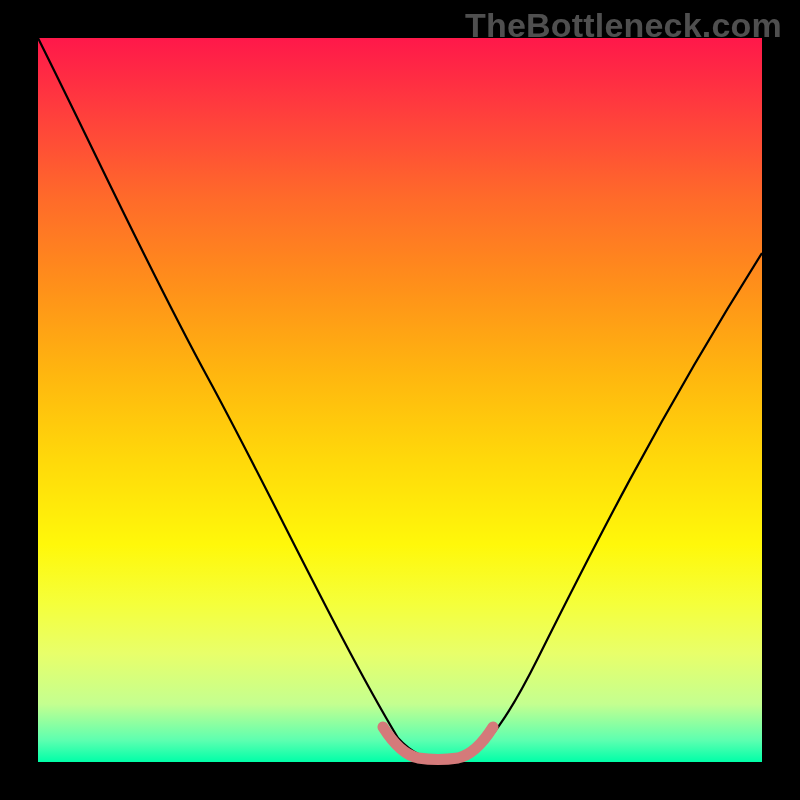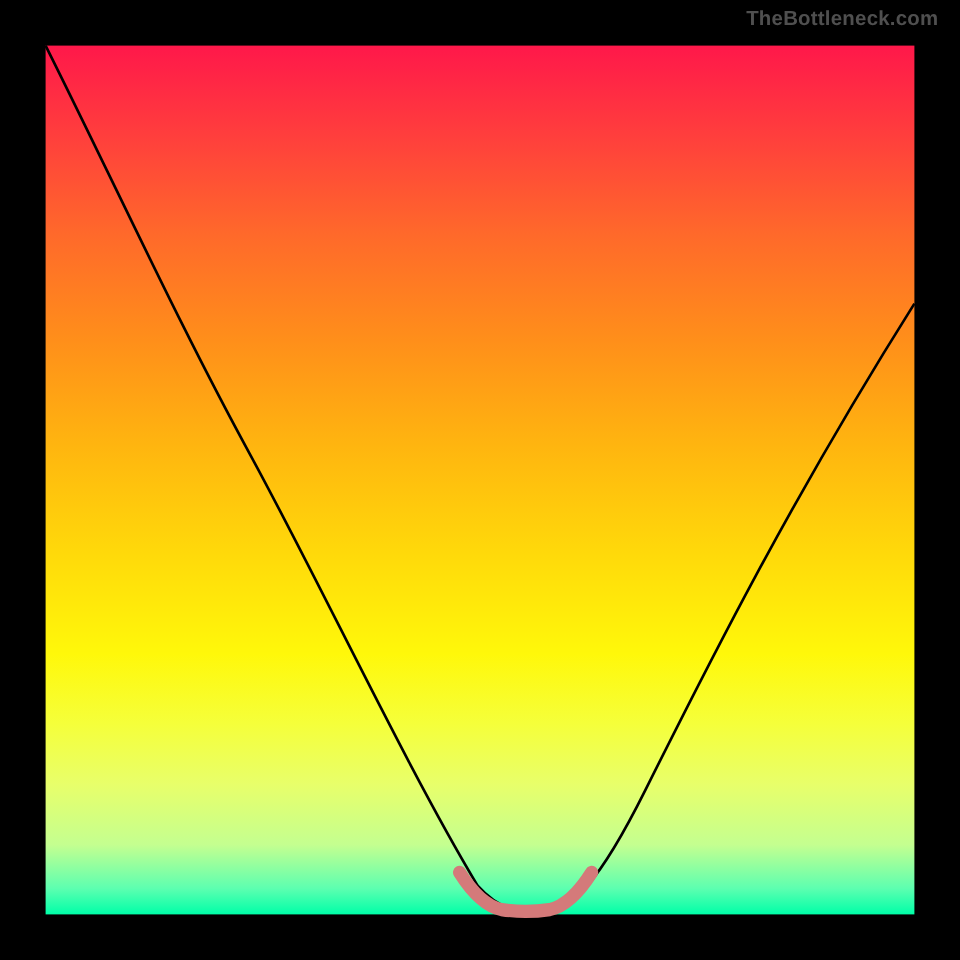--- a/index.html
+++ b/index.html
@@ -15,21 +15,21 @@
     position: relative;
     width: 800px;
     height: 800px;
     background: #000;
   }
   .watermark {
     position: absolute;
     top: 6px;
     right: 18px;
     color: #4f4f4f;
-    font-size: 17px;
+    font-size: 34px;
     font-weight: 600;
     letter-spacing: 0.2px;
     z-index: 10;
     user-select: none;
   }
   .plot-area {
     position: absolute;
     left: 38px;
     top: 38px;
     width: 724px;

